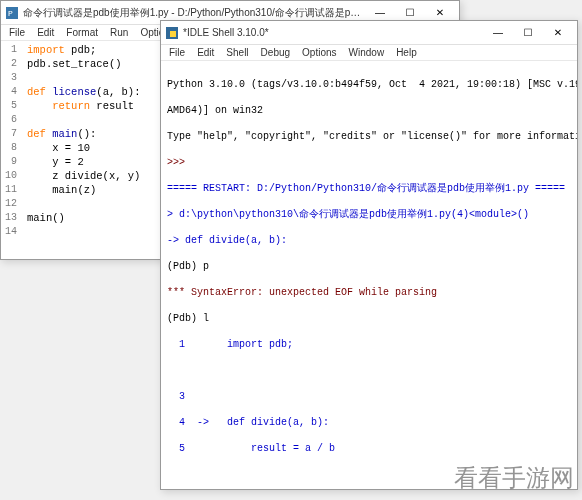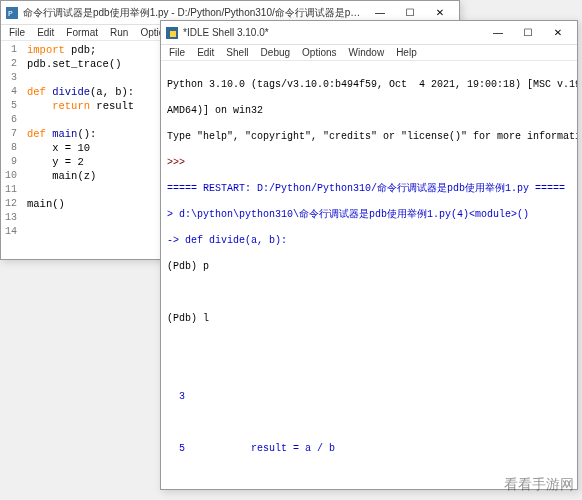--- a/index.html
+++ b/index.html
@@ -17,21 +17,21 @@
 .gutter div{height:14px;}
 .code{flex:1;padding:2px 6px;font-size:10.5px;line-height:14px;white-space:pre;color:#000;}
 .kw{color:#ff7700;}
 .fn{color:#0000a0;}
 .shell{padding:4px 6px;font-size:10px;line-height:13px;white-space:pre;color:#000;overflow:hidden;height:calc(100% - 44px);}
 .shell .prompt{color:#770000;}
 .shell .blue{color:#0000cc;margin-top:43px;}
 .shell .restart{text-align:center;color:#0000cc;}
 #editor-window{left:0;top:0;width:460px;height:260px;}
 #shell-window{left:160px;top:20px;width:418px;height:470px;z-index:2;}
-.watermark{position:absolute;right:8px;bottom:6px;z-index:5;font-family:"Microsoft YaHei",sans-serif;font-size:14px;color:rgba(60,60,60,.55);pointer-events:none;}
+.watermark{position:absolute;right:8px;bottom:6px;z-index:5;font-family:"Microsoft YaHei",sans-serif;font-size:24px;color:rgba(60,60,60,.55);pointer-events:none;}
 </style>
 </head>
 <body>
 
 <div class="window" id="editor-window">
   <div class="titlebar">
     <span class="icon">
       <svg width="12" height="12" viewBox="0 0 12 12">
           <rect width="12" height="12" fill="#3776ab"></rect>
           <text x="2" y="9" font-size="8" fill="#fff">P</text>
@@ -66,26 +66,27 @@
         <div>9</div>
         <div>10</div>
         <div>11</div>
         <div>12</div>
         <div>13</div>
         <div>14</div>
       </div>
     <div class="code" id="code"><span class="kw">import</span><span> pdb;
 </span><span>pdb.set_trace()
 </span><span>
-</span><span class="kw">def</span><span> </span><span class="fn">divide</span><span>(a, b):
+</span><span class="kw">def</span><span> </span><span class="fn">license</span><span>(a, b):
 </span><span>    </span><span class="kw">return</span><span> result
 </span><span>
 </span><span class="kw">def</span><span> </span><span class="fn">main</span><span>():
 </span><span>    x = 10
 </span><span>    y = 2
+</span><span>    z divide(x, y)
 </span><span>    main(z)
 </span><span>
 </span><span>main()
 </span></div>
   </div>
 </div>
 
 <div class="window" id="shell-window">
   <div class="titlebar">
     <span class="icon">
@@ -112,26 +113,26 @@
   </div>
   <div class="shell">
 <span>Python 3.10.0 (tags/v3.10.0:b494f59, Oct  4 2021, 19:00:18) [MSC v.1929 64 bit (</span><br>
 <span>AMD64)] on win32</span><br>
 <span>Type "help", "copyright", "credits" or "license()" for more information.</span><br>
 <span class="prompt">&gt;&gt;&gt;</span><br>
 <span class="blue restart">===== RESTART: D:/Python/Python310/命令行调试器是pdb使用举例1.py =====</span><br>
 <span class="blue">&gt; d:\python\python310\命令行调试器是pdb使用举例1.py(4)&lt;module&gt;()</span><br>
 <span class="blue">-&gt; def divide(a, b):</span><br>
 <span>(Pdb) p</span><br>
-<br>
+<span class="prompt">*** SyntaxError: unexpected EOF while parsing</span><br>
 <span>(Pdb) l</span><br>
-<br>
+<span class="blue">  1       import pdb;</span><br>
 <br>
 <span class="blue">  3  </span><br>
-<br>
+<span class="blue">  4  -&gt;   def divide(a, b):</span><br>
 <span class="blue">  5           result = a / b</span><br>
 <br>
 <br>
 <br>
 <br>
 <br>
 <br>
 <br>
 <br>
 <br>

